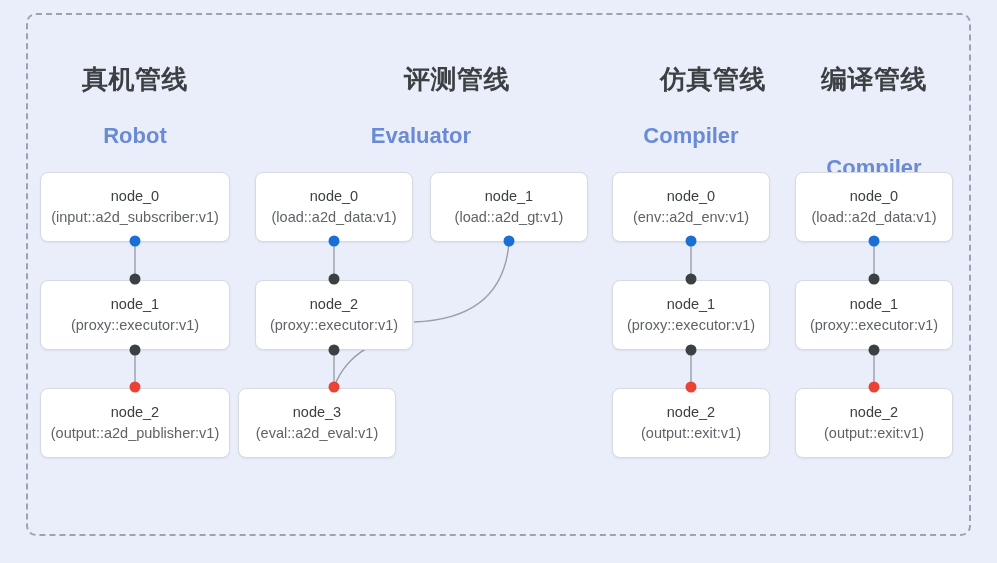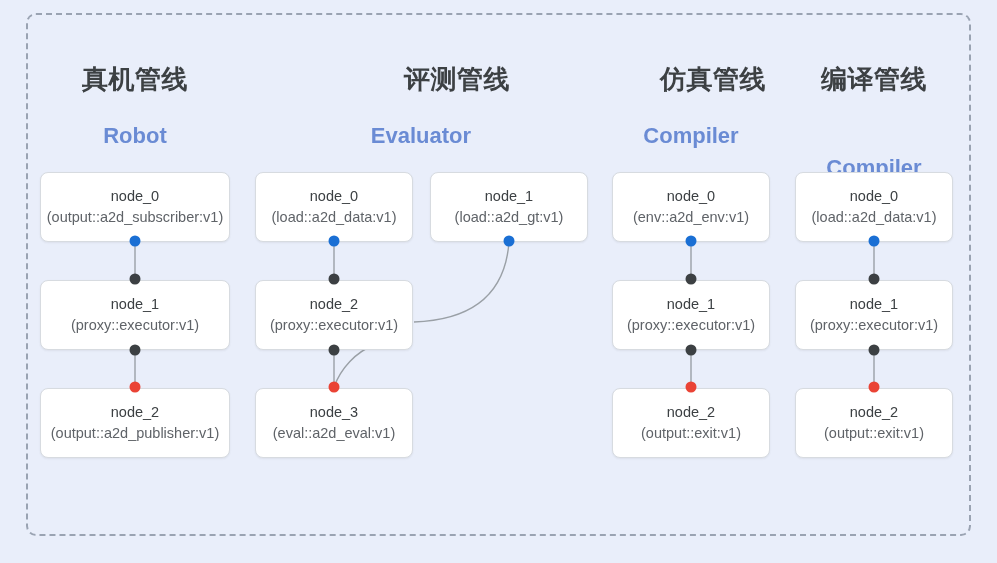--- a/index.html
+++ b/index.html
@@ -128,21 +128,21 @@
   <div class="col-sub" style="left:341px; top:123px; width:160px;">Evaluator</div>
 
   <div class="col-title" style="left:633px; top:62px;  width:160px;">仿真管线</div>
   <div class="col-sub" style="left:611px; top:123px; width:160px;">Compiler</div>
 
   <div class="col-title" style="left:794px; top:62px;  width:160px;">编译管线</div>
   <div class="col-sub" style="left:794px; top:123px; width:160px;margin-top:32px;">Compiler</div>
 
   <div class="node" style="left:40px; top:172px; width:190px; height:70px;">
     <div class="node-title">node_0</div>
-    <div class="node-sub">(output::a2d_subscriber:v1)</div>
+    <div class="node-sub">(input::a2d_subscriber:v1)</div>
   </div>
   <div class="port port-in" style="left:135px; top:241px;"></div>
 
   <div class="node" style="left:40px; top:280px; width:190px; height:70px;">
     <div class="node-title">node_1</div>
     <div class="node-sub">(proxy::executor:v1)</div>
   </div>
   <div class="port port-mid" style="left:135px; top:279px;"></div>
   <div class="port port-mid" style="left:135px; top:350px;"></div>
 
@@ -164,21 +164,21 @@
   </div>
   <div class="port port-in" style="left:509px; top:241px;"></div>
 
   <div class="node" style="left:255px; top:280px; width:158px; height:70px;">
     <div class="node-title">node_2</div>
     <div class="node-sub">(proxy::executor:v1)</div>
   </div>
   <div class="port port-mid" style="left:334px; top:279px;"></div>
   <div class="port port-mid" style="left:334px; top:350px;"></div>
 
-  <div class="node" style="left:255px; top:388px; width:158px; height:70px;">
+  <div class="node" style="left:238px; top:388px; width:158px; height:70px;">
     <div class="node-title">node_3</div>
     <div class="node-sub">(eval::a2d_eval:v1)</div>
   </div>
   <div class="port port-out" style="left:334px; top:387px;"></div>
 
   <div class="node" style="left:612px; top:172px; width:158px; height:70px;">
     <div class="node-title">node_0</div>
     <div class="node-sub">(env::a2d_env:v1)</div>
   </div>
   <div class="port port-in" style="left:691px; top:241px;"></div>

